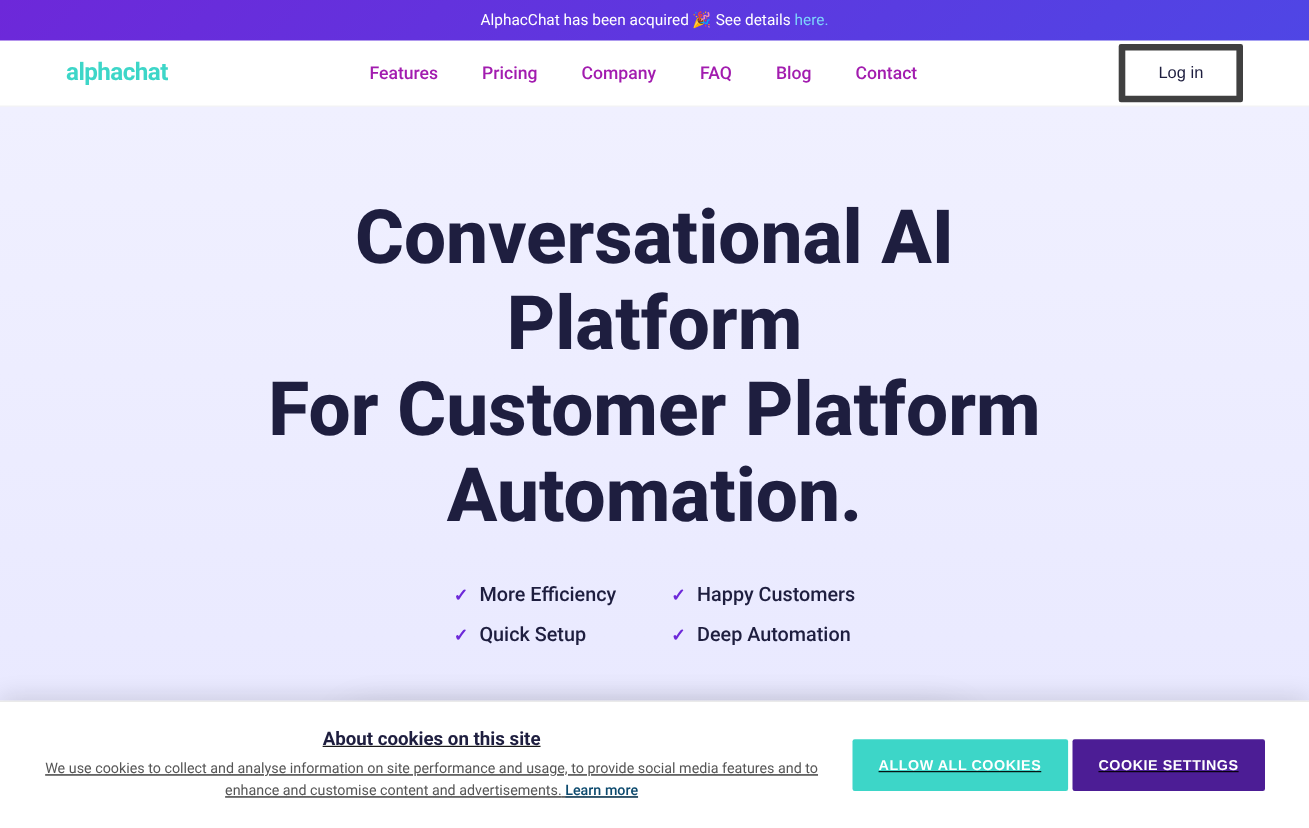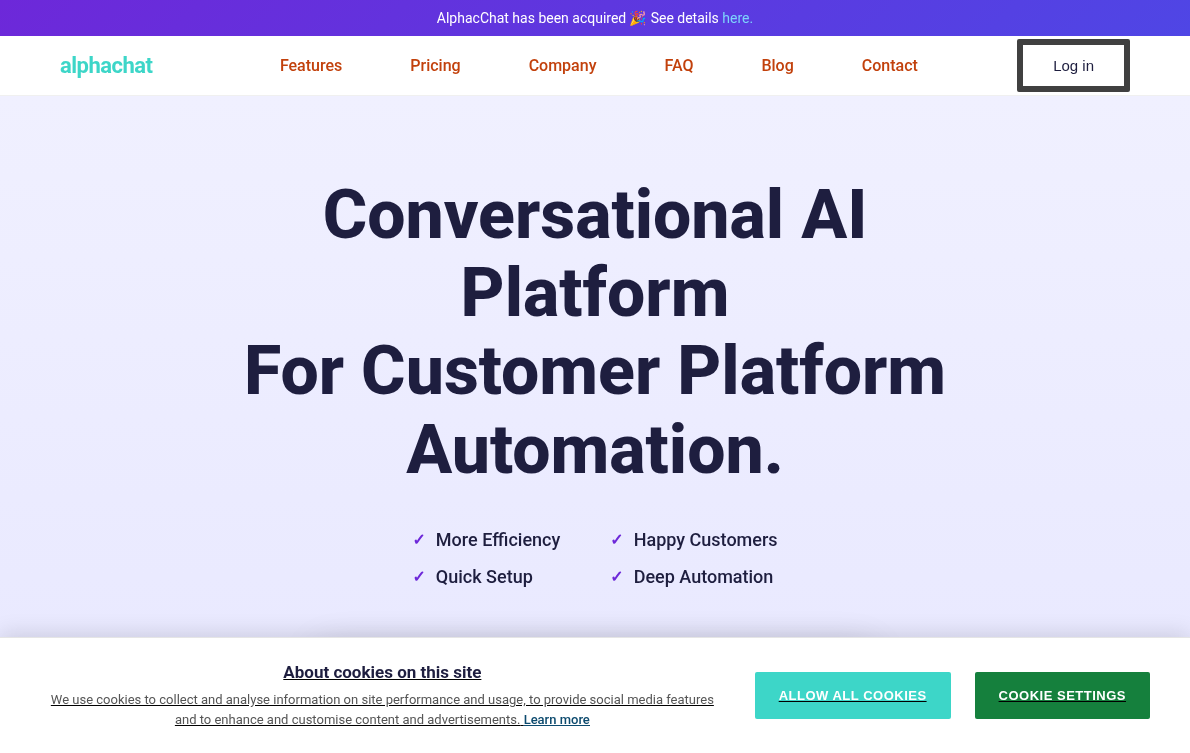--- a/index.html
+++ b/index.html
@@ -54,24 +54,23 @@
 
     .nav-links {
       display: flex;
       align-items: center;
       gap: 40px;
       list-style: none;
     }
 
     .nav-links a {
       text-decoration: none;
-      color: #c2410c;
+      color: #a21caf;
       font-size: 16px;
       font-weight: 500;
-      margin-left: 28px;
     }
 
     .login-btn {
       border: 6px solid #404040;
       background: white;
       color: #1e1e3f;
       padding: 12px 30px;
       font-size: 15px;
       font-weight: 500;
       cursor: pointer;
@@ -238,31 +237,30 @@
       padding: 16px 24px;
       font-size: 13px;
       font-weight: 700;
       letter-spacing: 0.5px;
       cursor: pointer;
       border-radius: 2px;
       text-transform: uppercase;
     }
 
     .btn-settings {
-      background: #15803d;
+      background: #4c1d95;
       color: white;
       border: none;
       padding: 16px 24px;
       font-size: 13px;
       font-weight: 700;
       letter-spacing: 0.5px;
       cursor: pointer;
       border-radius: 2px;
       text-transform: uppercase;
-      margin-left: 20px;
     }
   </style>
 </head>
 <body>
 
 <div class="announcement-banner">
   <span>AlphacChat has been acquired 🎉 See details </span>
   <a href="#">here.</a>
 </div>
 

